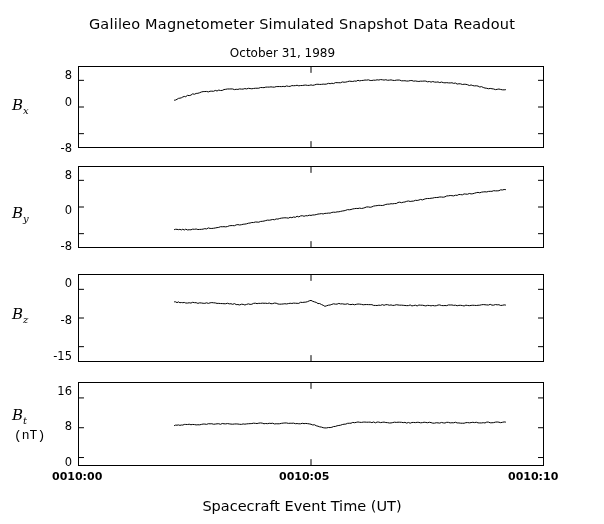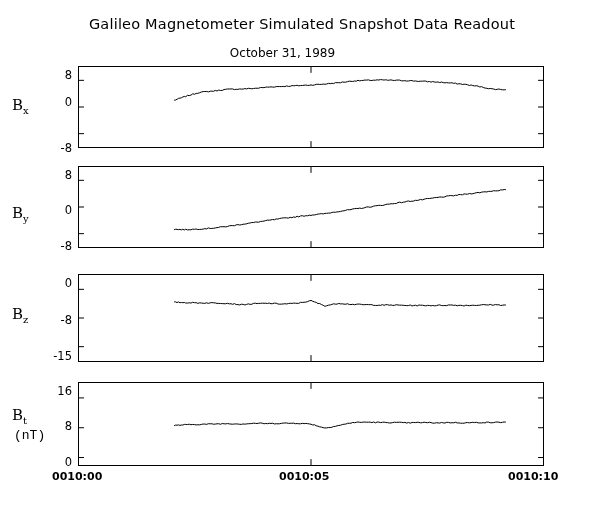--- a/index.html
+++ b/index.html
@@ -50,20 +50,21 @@
     display: block;
     width: 100%;
     height: 100%;
   }
   .axis-label {
     position: absolute;
     left: 12px;
     font-size: 15px;
     font-family: "DejaVu Serif", serif;
     white-space: nowrap;
+    font-style: italic;
   }
   .axis-label sub {
     font-size: 10px;
   }
   .unit-label {
     position: absolute;
     left: 14px;
     font-size: 13px;
     font-family: Liberation Mono, monospace;
     text-align: right;
@@ -168,14 +169,15 @@
   <div class="axis-label" style="top:398px;"><span>B</span><sub>t</sub></div>
   <div class="unit-label" style="top:420px;">(nT)</div>
   <div class="ytick" style="left:8px; top:376px;">16</div>
   <div class="ytick" style="left:8px; top:411px;">8</div>
   <div class="ytick" style="left:8px; top:447px;">0</div>
 
   <div class="xtick" style="left:52px; top:462px;">0010:00</div>
   <div class="xtick" style="left:279px; top:462px;text-align:center;">0010:05</div>
   <div class="xtick" style="left:508px; top:462px;">0010:10</div>
 
+  <div class="xlabel">Spacecraft Event Time (UT)</div>
 
 </div>
 
 </body></html>

